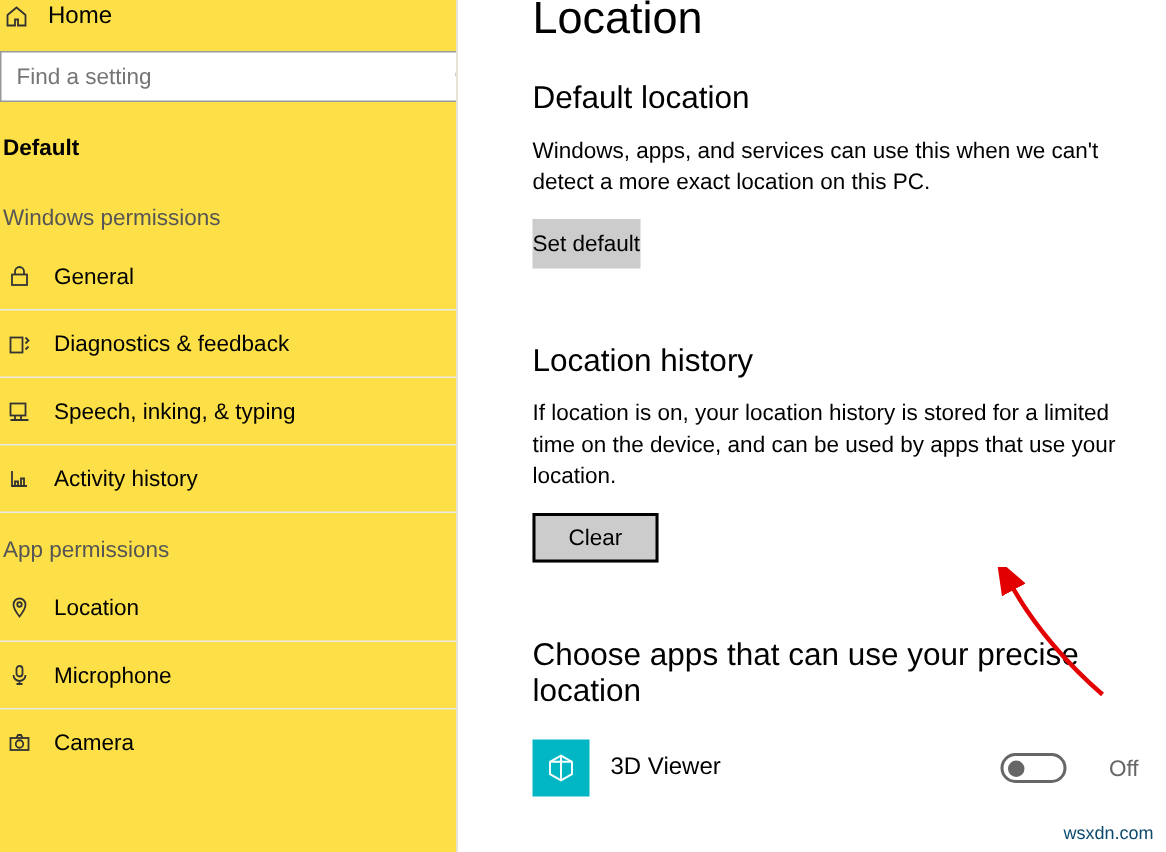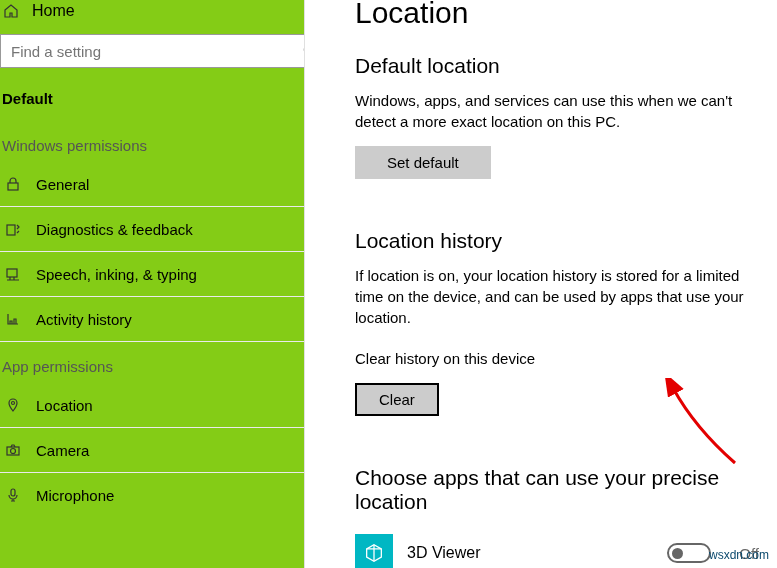--- a/index.html
+++ b/index.html
@@ -1,29 +1,29 @@
 <!DOCTYPE html>
 <html><head>
   <meta charset="utf-8">
   <style>
     * { margin: 0; padding: 0; box-sizing: border-box; font-family: "Segoe UI", sans-serif; }
     body { width: 777px; height: 568px; display: flex; background: #fff; overflow: hidden; position: relative; }
-    .sidebar { width: 305px; background: #84cc16; border-right: 1px solid #e0e0e0; padding-top: 0; overflow: hidden; }
+    .sidebar { width: 305px; background: #fde047; border-right: 1px solid #e0e0e0; padding-top: 0; overflow: hidden; }
     .home-row { display: flex; align-items: center; gap: 12px; padding: 2px 0 10px 2px; }
     .search-box { margin: 4px 0 16px 0; width: 330px; height: 34px; border: 1px solid #999; background: #fff; display: flex; align-items: center; padding: 0 10px; justify-content: space-between; }
     .search-box input { border: none; outline: none; font-size: 15px; width: 100%; background: transparent; }
     .section-title { font-size: 15px; font-weight: 600; padding: 6px 2px 14px 2px; }
     .group-title { font-size: 15px; color: #555; padding: 16px 2px 8px 2px; }
     .nav-item { display: flex; align-items: flex-end; gap: 14px; padding: 13px 2px 13px 4px; font-size: 15px; color: #000; cursor: default; border-bottom: 1px solid #eaeaea; }
     .nav-item:last-child { border-bottom: none; }
     .content { flex: 1; padding: 0 18px 0 50px; position: relative; }
     h1 { font-size: 30px; font-weight: 400; margin-bottom: 24px; margin-top: -4px; }
     h2 { font-size: 21px; font-weight: 400; margin: 22px 0 12px; }
     p { font-size: 15px; line-height: 1.4; color: #000; }
-    .btn { background: #ccc; border: none; padding: 8px 32px; font-size: 15px; margin-top: 14px; cursor: default; }
+    .btn { background: #ccc; border: none; padding: 8px 0; font-size: 15px; margin-top: 14px; cursor: default; }
     .btn.framed { border: 2px solid #000000; padding: 6px 22px; }
     .app-row { display: flex; align-items: center; gap: 14px; padding: 8px 0; }
     .app-icon { width: 38px; height: 38px; background: #00b7c3; display: flex; align-items: center; justify-content: center; }
     .toggle { width: 44px; height: 20px; border: 2px solid #666; border-radius: 20px; position: relative; }
     .toggle::after { content: ""; position: absolute; width: 11px; height: 11px; background: #666; border-radius: 50%; top: 2.5px; left: 3px; }
     .toggle-label { font-size: 15px; color: #666; margin-left: 14px; }
     .app-spacer { flex: 1; }
     .icon { width: 18px; height: 18px; display: inline-flex; align-items: center; justify-content: center; flex-shrink: 0; }
     .arrow { position: absolute; pointer-events: none; }
     .watermark { position: absolute; bottom: 6px; right: 8px; font-size: 12px; color: #0c4a6e; }
@@ -96,50 +96,49 @@
         <svg width="16" height="16" viewBox="0 0 16 16" fill="none" stroke="#333" stroke-width="1.2">
           <path d="M8 2a4 4 0 014 4c0 3-4 8-4 8s-4-5-4-8a4 4 0 014-4z"></path>
           <circle cx="8" cy="6" r="1.5"></circle>
         </svg>
       </span>
     <span>Location</span>
   </div>
   <div class="nav-item">
     <span class="icon">
         <svg width="16" height="16" viewBox="0 0 16 16" fill="none" stroke="#333" stroke-width="1.2">
+          <rect x="6" y="2" width="4" height="7" rx="2"></rect>
+          <path d="M4 8a4 4 0 008 0M8 12v2M6 14h4"></path>
+        </svg>
+      </span>
+    <span>Microphone</span>
+  </div>
+  <div class="nav-item">
+    <span class="icon">
+        <svg width="16" height="16" viewBox="0 0 16 16" fill="none" stroke="#333" stroke-width="1.2">
           <rect x="2" y="5" width="12" height="8"></rect>
           <circle cx="8" cy="9" r="2.5"></circle>
           <path d="M6 5l1-2h2l1 2"></path>
         </svg>
       </span>
     <span>Camera</span>
-  </div>
-  <div class="nav-item">
-    <span class="icon">
-        <svg width="16" height="16" viewBox="0 0 16 16" fill="none" stroke="#333" stroke-width="1.2">
-          <rect x="6" y="2" width="4" height="7" rx="2"></rect>
-          <path d="M4 8a4 4 0 008 0M8 12v2M6 14h4"></path>
-        </svg>
-      </span>
-    <span>Microphone</span>
   </div>
 </div>
 
 <div class="content">
   <h1>Location</h1>
 
   <h2>Default location</h2>
   <p>Windows, apps, and services can use this when we can't detect a more exact location on this PC.</p>
   <button class="btn">Set default</button>
 
   <div class="section-spacer"></div>
 
   <h2>Location history</h2>
   <p>If location is on, your location history is stored for a limited time on the device, and can be used by apps that use your location.</p>
-  <p class="clear-sub">Clear history on this device</p>
   <button class="btn framed">Clear</button>
 
   <div class="section-spacer"></div>
 
   <h2>Choose apps that can use your precise location</h2>
 
   <div class="app-row">
     <div class="app-icon">
       <svg width="22" height="22" viewBox="0 0 24 24" fill="none" stroke="#fff" stroke-width="1.4">
           <path d="M12 3l8 4.5v9L12 21l-8-4.5v-9z"></path>

